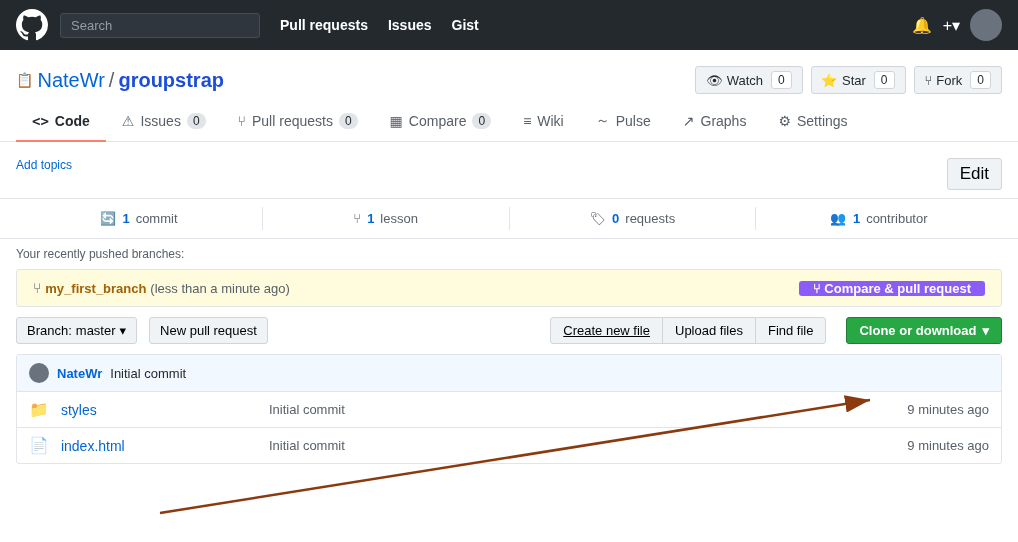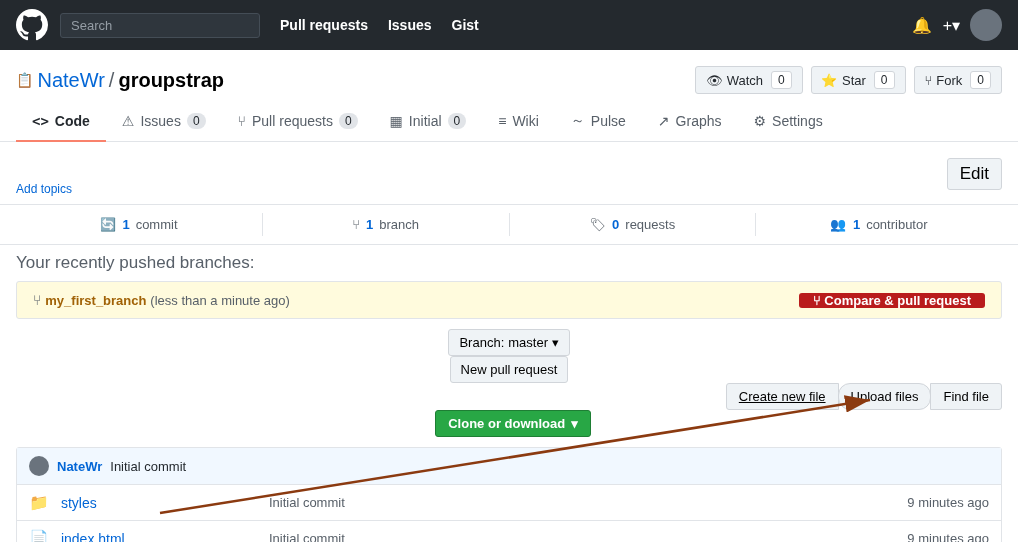--- a/index.html
+++ b/index.html
@@ -15,57 +15,57 @@
     .nav-link { color: #fff; text-decoration: none; font-size: 14px; font-weight: 600; }
     .nav-right { margin-left: auto; display: flex; align-items: center; gap: 10px; }
     .nav-icon-btn { background: none; border: none; color: #fff; cursor: pointer; font-size: 16px; display: flex; align-items: center; gap: 2px; }
     .nav-avatar { width: 32px; height: 32px; border-radius: 50%; background: #6a737d; }
 
     
     .repo-header { padding: 16px 16px 0; display: flex; align-items: center; justify-content: space-between; }
     .repo-title { display: flex; align-items: center; gap: 4px; font-size: 20px; }
     .repo-owner { color: #0366d6; text-decoration: none; font-weight: 400; }
     .repo-sep { color: #586069; font-weight: 300; }
-    .repo-name { color: #000000; text-decoration: none; font-weight: 600; }
+    .repo-name { color: #1d4ed8; text-decoration: none; font-weight: 600; }
     .repo-actions { display: flex; gap: 8px; }
     .action-btn { display: flex; align-items: center; gap: 4px; border: 1px solid #d1d5da; border-radius: 3px; background: #eff3f6; padding: 4px 10px; font-size: 13px; cursor: pointer; color: #24292e; }
     .action-count { background: #fff; border: 1px solid #d1d5da; border-radius: 3px; padding: 1px 6px; font-size: 12px; margin-left: 4px; }
 
     
     .tabs { border-bottom: 1px solid #e1e4e8; padding: 0 16px; display: flex; gap: 0; margin-top: 8px; }
     .tab { padding: 10px 16px; font-size: 14px; color: #586069; text-decoration: none; display: flex; align-items: center; gap: 6px; border-bottom: 2px solid transparent; margin-bottom: -1px; cursor: pointer; }
     .tab.active { color: #24292e; border-bottom-color: #f9826c; font-weight: 600; }
     .tab-badge { background: #e1e4e8; border-radius: 20px; padding: 1px 6px; font-size: 12px; color: #24292e; }
 
     
     .desc-section { padding: 16px 16px 8px; border-bottom: 1px solid #e1e4e8; display: flex; align-items: flex-start; justify-content: space-between; }
     .desc-text { font-size: 14px; color: #586069; }
-    .add-topics { font-size: 12px; color: #0366d6; cursor: pointer; text-decoration: none; display: block; margin-top: 24px; }
+    .add-topics { font-size: 12px; color: #0366d6; cursor: pointer; text-decoration: none; display: block; margin-top: 0; }
     .edit-btn { border: 1px solid #d1d5da; border-radius: 3px; background: #eff3f6; padding: 5px 12px; font-size: 17px; cursor: pointer; }
 
     
     .stats-bar { display: flex; padding: 8px 16px; border-bottom: 1px solid #e1e4e8; }
     .stat-item { flex: 1; display: flex; align-items: center; justify-content: center; gap: 6px; font-size: 13px; color: #586069; border-right: 1px solid #e1e4e8; padding: 4px 0; }
     .stat-item:last-child { border-right: none; }
     .stat-link { color: #0366d6; font-weight: 600; text-decoration: none; }
 
     
     .push-banner-wrap { padding: 8px 16px 0; }
-    .push-banner-label { font-size: 17px; color: #586069; margin-bottom: 8px; }
+    .push-banner-label { font-size: 12px; color: #586069; margin-bottom: 8px; }
     .push-banner { background: #fffbdd; border: 1px solid #e1e4e8; border-radius: 3px; padding: 10px 16px; display: flex; align-items: center; justify-content: space-between; }
     .branch-link { color: #a16207; font-weight: 600; text-decoration: none; font-size: 13px; }
     .branch-time { color: #586069; font-size: 13px; }
-    .compare-btn { background: #b91c1c; color: #fff; border: none; border-radius: 3px; padding: 0 14px; font-size: 13px; cursor: pointer; font-weight: 600; }
-
-    
-    .file-toolbar { padding: 10px 16px; display: flex; align-items: center; gap: 0; flex-direction: column; }
+    .compare-btn { background: #8b5cf6; color: #fff; border: none; border-radius: 3px; padding: 0 14px; font-size: 13px; cursor: pointer; font-weight: 600; }
+
+    
+    .file-toolbar { padding: 10px 16px; display: flex; align-items: center; gap: 12px; }
     .branch-selector { border: 1px solid #d1d5da; border-radius: 3px; background: #eff3f6; padding: 5px 10px; font-size: 13px; cursor: pointer; display: flex; align-items: center; gap: 4px; }
     .new-pr-btn { border: 1px solid #d1d5da; border-radius: 3px; background: #eff3f6; padding: 5px 10px; font-size: 13px; cursor: pointer; }
     .file-actions { margin-left: auto; display: flex; gap: 0; }
-    .file-act-btn { border: 1px solid #d1d5da; border-radius: 12px; background: #eff3f6; padding: 5px 12px; font-size: 13px; cursor: pointer; margin-left: -1px; }
+    .file-act-btn { border: 1px solid #d1d5da; border-radius: 0; background: #eff3f6; padding: 5px 12px; font-size: 13px; cursor: pointer; margin-left: -1px; }
     .file-act-btn:first-child { border-radius: 3px 0 0 3px; text-decoration: underline; }
     .file-act-btn.last { border-radius: 0 3px 3px 0; }
     .clone-btn { background: #28a745; color: #fff; border: 1px solid #1e7e34; border-radius: 3px; padding: 5px 12px; font-size: 13px; cursor: pointer; font-weight: 600; display: flex; align-items: center; gap: 6px; margin-left: 8px; }
 
     
     .file-table { border: 1px solid #e1e4e8; border-radius: 3px; margin: 0 16px 16px; }
     .commit-row { background: #f1f8ff; padding: 8px 12px; display: flex; align-items: center; gap: 8px; border-bottom: 1px solid #e1e4e8; }
     .commit-avatar { width: 20px; height: 20px; border-radius: 50%; background: #6a737d; }
     .commit-author { color: #0366d6; font-weight: 600; font-size: 13px; text-decoration: none; }
     .commit-msg { font-size: 13px; color: #24292e; }
@@ -151,21 +151,21 @@
       <span>Issues</span>
       <span class="tab-badge">0</span>
     </a>
     <a class="tab">
       <span>⑂</span>
       <span>Pull requests</span>
       <span class="tab-badge">0</span>
     </a>
     <a class="tab">
       <span>▦</span>
-      <span>Initial</span>
+      <span>Compare</span>
       <span class="tab-badge">0</span>
     </a>
     <a class="tab">
       <span>≡</span>
       <span>Wiki</span>
     </a>
     <a class="tab">
       <span>～</span>
       <span>Pulse</span>
     </a>
@@ -188,21 +188,21 @@
 
   <div class="stats-bar">
     <div class="stat-item">
       <span>🔄</span>
       <a class="stat-link">1</a>
       <span>commit</span>
     </div>
     <div class="stat-item">
       <span>⑂</span>
       <a class="stat-link">1</a>
-      <span>branch</span>
+      <span>lesson</span>
     </div>
     <div class="stat-item">
       <span>🏷</span>
       <a class="stat-link">0</a>
       <span>requests</span>
     </div>
     <div class="stat-item">
       <span>👥</span>
       <a class="stat-link">1</a>
       <span>contributor</span>

